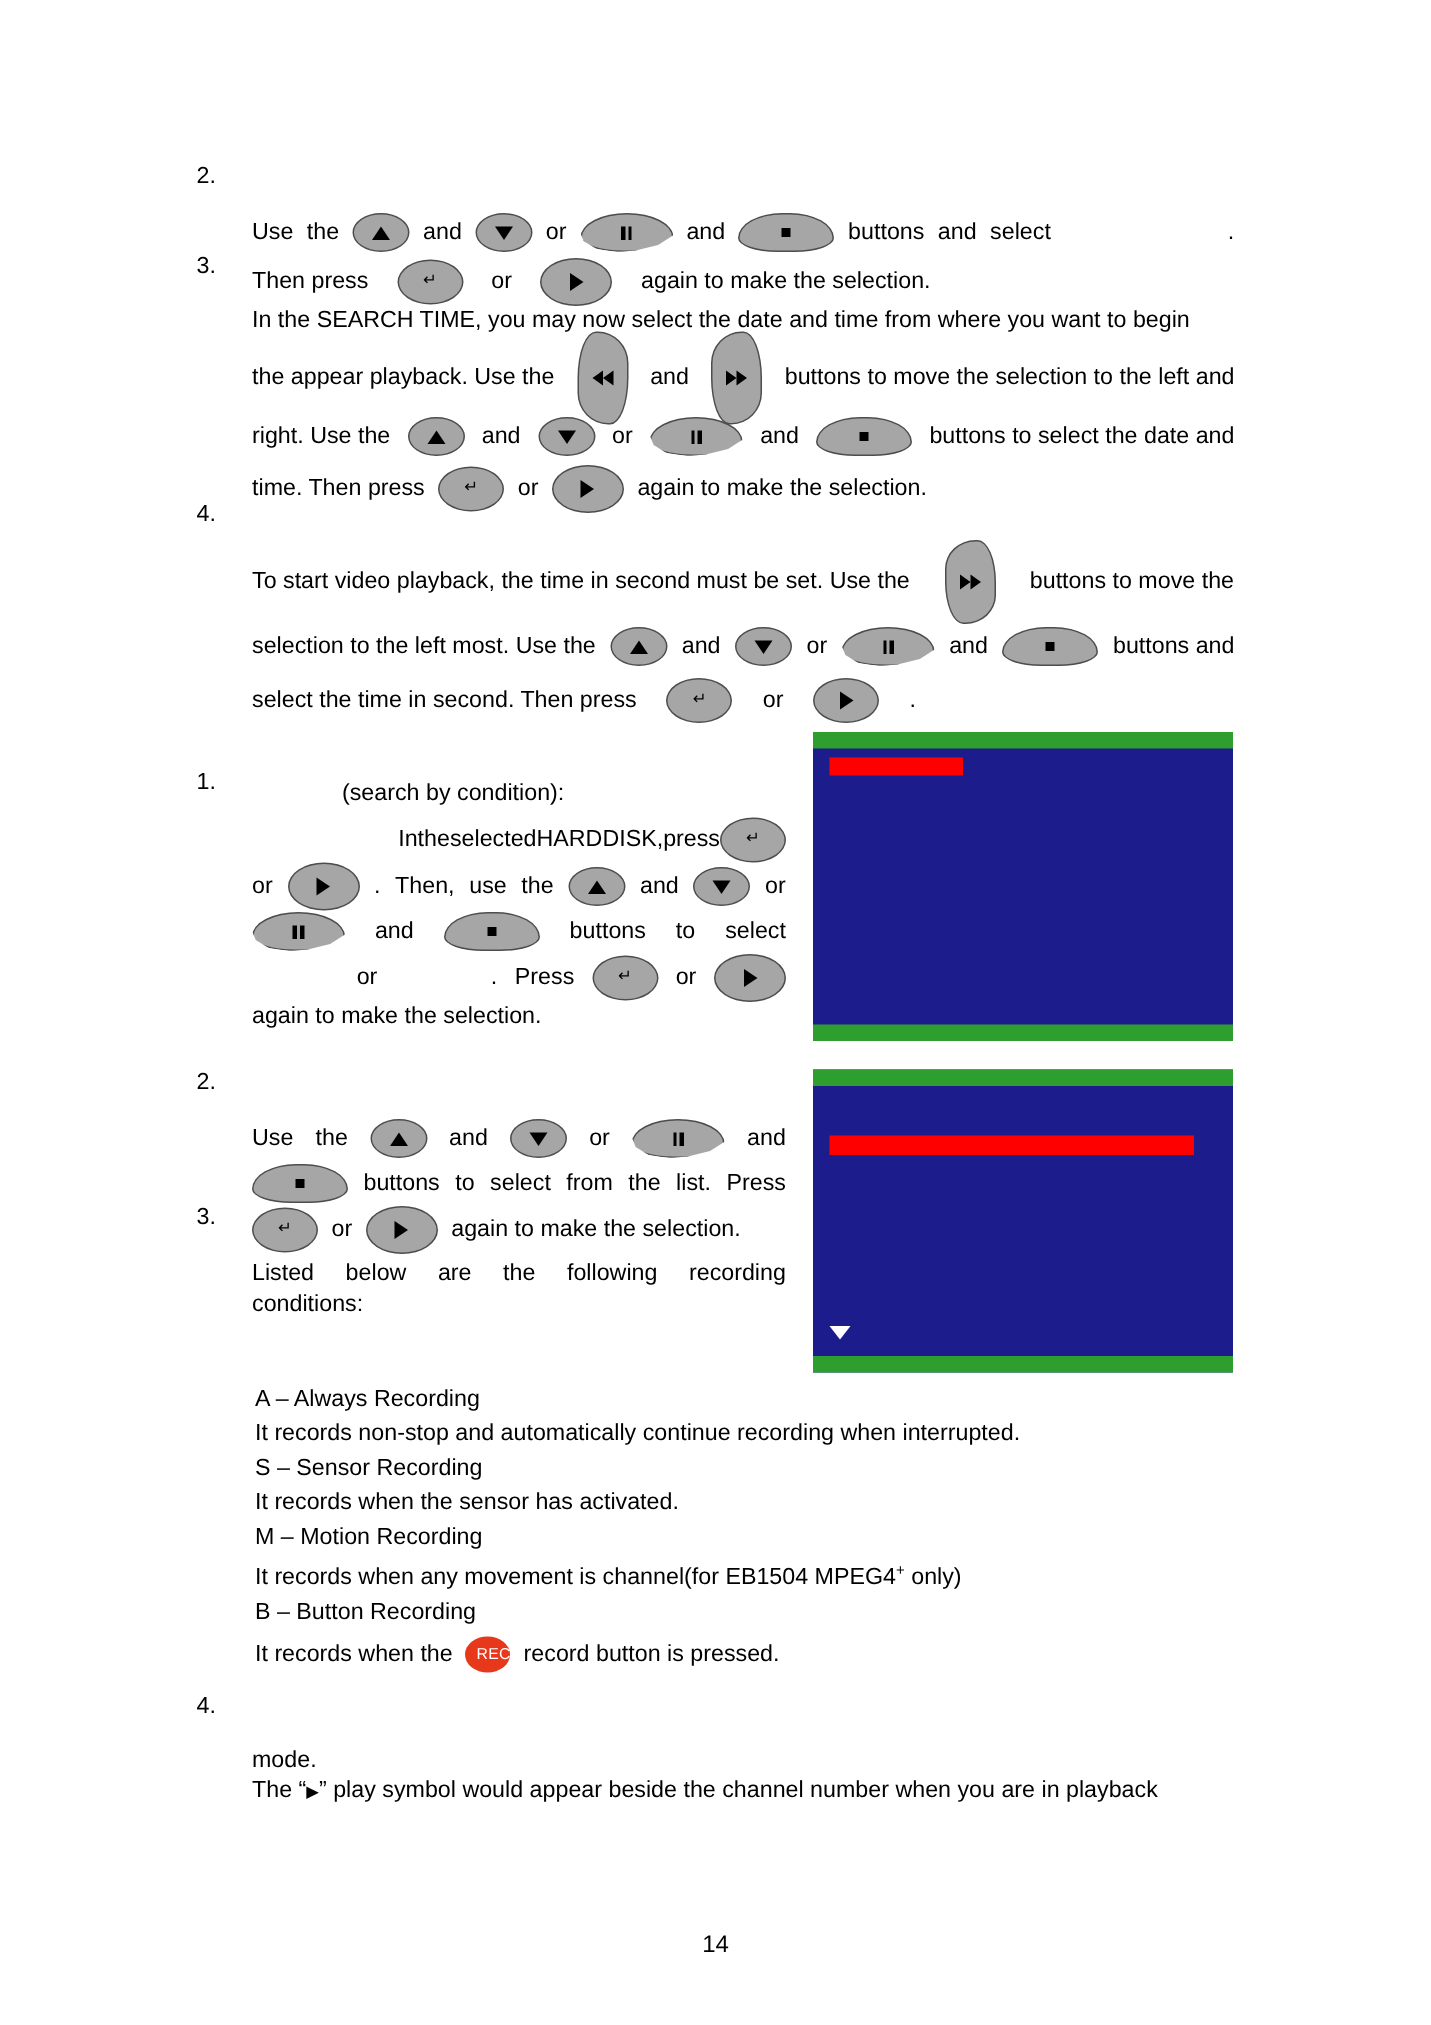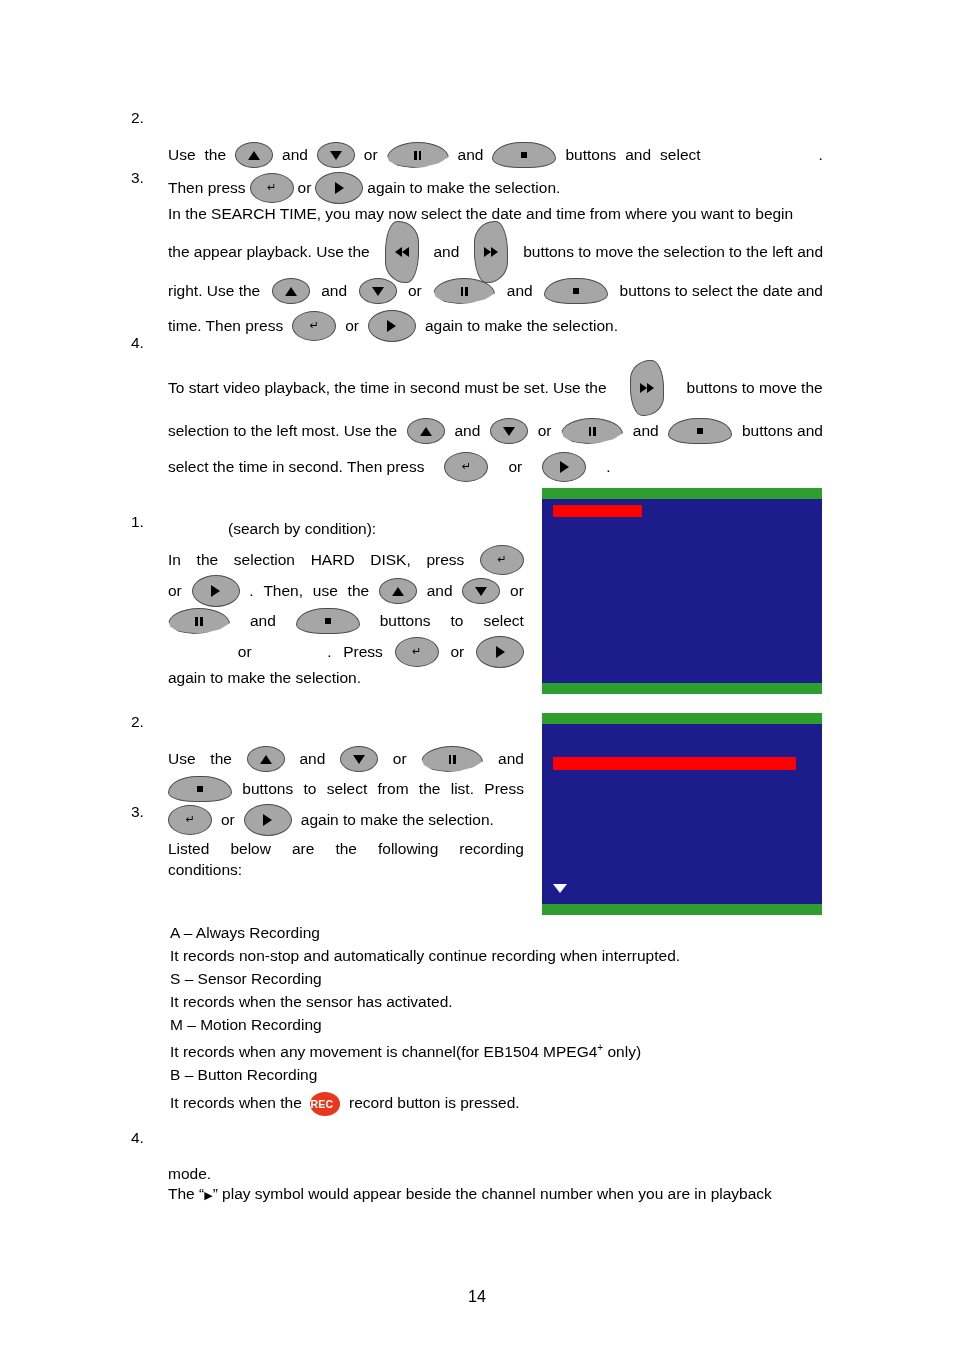--- a/index.html
+++ b/index.html
@@ -124,22 +124,22 @@
 
   
   .listblock{position:absolute;font-size:15.5px;line-height:23px;}
   .listblock div{white-space:nowrap;}
   .sup{font-size:10px;vertical-align:super;}
 
   .recbtn{
     display:inline-block;vertical-align:middle;
     width:30px;height:24px;border-radius:50%;
     background:#e8381c;
-    color:#ffffff;font-size:10.5px;font-weight:bold;
-    line-height:24px;text-align:left;
+    color:#ffffff;font-size:10.5px;font-weight:normal;
+    line-height:24px;text-align:right;
     letter-spacing:0.2px;
   }
 
   .pagenum{
     position:absolute;left:0;right:0;top:1288px;
     text-align:center;font-size:16px;
   }
   .playsym{font-size:11px;}
 </style>
 </head>
@@ -179,21 +179,21 @@
           <span class="g">
             <span class="sq"></span>
           </span>
         </span>
       <span>buttons</span>
       <span>and</span>
       <span>select</span>
       <span class="gap" style="width:100px;"></span>
       <span>.</span>
     </span>
-    <span class="jline left" style="width:655px;height:36px;gap:4px;">
+    <span class="jline left" style="width:655px;height:36px;gap:19px;">
       <span>Then press</span>
       <span class="btn ell md">
           <span class="g enter-g">↵</span>
         </span>
       <span>or</span>
       <span class="btn ell lg">
           <span class="g">
             <span class="tri-rt"></span>
           </span>
         </span>
@@ -333,24 +333,24 @@
           </span>
         </span>
       <span>.</span>
     </span>
   </div>
 
   <div class="para nojust" style="left:228px;top:483px;">(search by condition):</div>
 
   <div class="num" style="left:131px;top:512px;">1.</div>
   <div class="para" style="left:168px;top:508px;width:356px;">
-    <span class="jline" style="width:356px;height:32px;">
+    <span class="jline" style="width:356px;height:32px;justify-content:flex-end;">
       <span>In</span>
       <span>the</span>
-      <span>selection</span>
+      <span>selected</span>
       <span>HARD</span>
       <span>DISK,</span>
       <span>press</span>
       <span class="btn ell md">
           <span class="g enter-g">↵</span>
         </span>
     </span>
     <span class="jline" style="width:356px;height:30px;">
       <span>or</span>
       <span class="btn ell lg">

